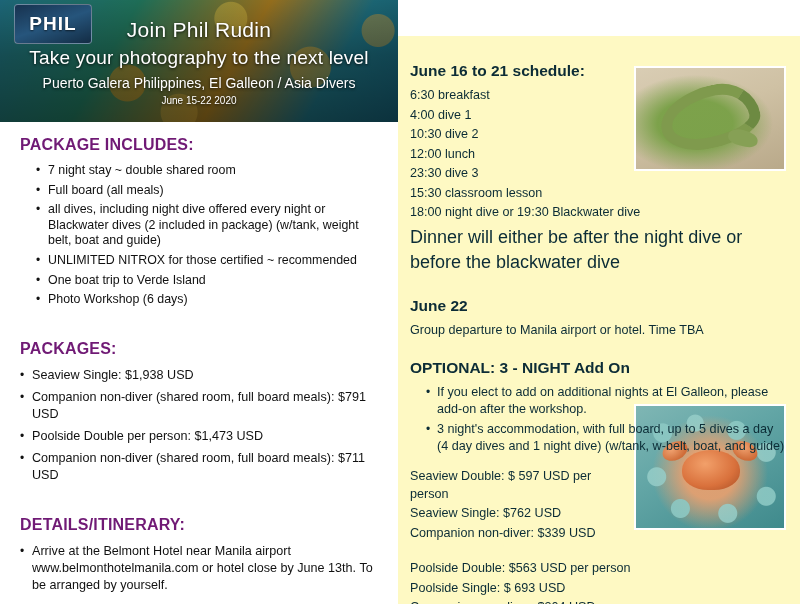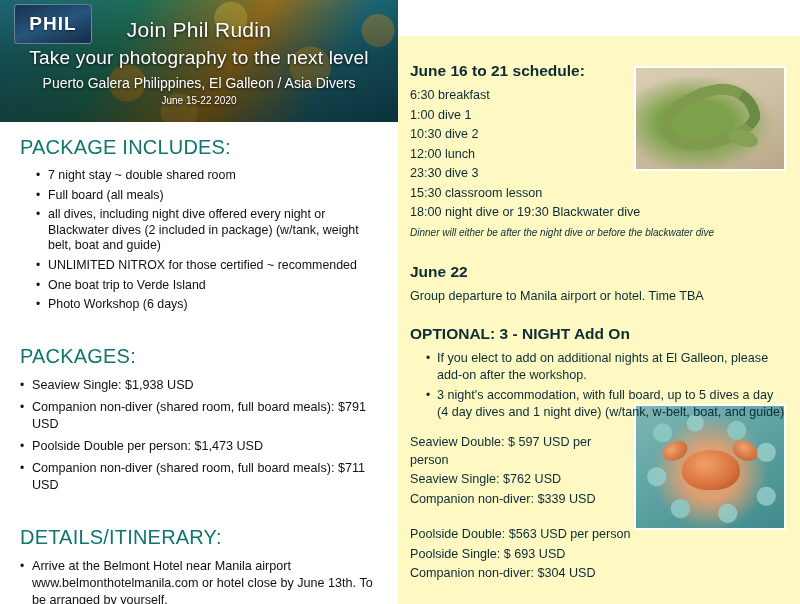--- a/index.html
+++ b/index.html
@@ -86,23 +86,23 @@
   .hero-sub3 {
     margin-top: 4px;
     font-size: 10px;
   }
 
   .left-body {
     padding: 14px 16px 0 20px;
     color: #111111;
   }
   h2.sec {
-    font-size: 20px;
-    font-weight: normal;
-    color: #0f766e;
+    font-size: 16px;
+    font-weight: bold;
+    color: #701a75;
     margin: 0 0 9px 0;
     letter-spacing: .2px;
   }
   h2.sec.sp  { margin-top: 32px; }
   ul.bul {
     margin: 0; padding: 0 0 0 18px;
     list-style: none;
   }
   ul.bul li {
     position: relative;
@@ -150,25 +150,24 @@
     font-weight: bold;
     margin: 0 0 7px 0;
     color: #0c2c36;
   }
   .r-line {
     font-size: 12.6px;
     line-height: 17.5px;
     margin: 0 0 2px 0;
   }
   .r-para {
-    font-size: 10px;
-    line-height: 16px;
+    font-size: 18px;
+    line-height: 25px;
     margin: 0 0 2px 0;
     max-width: 370px;
-    font-style: italic;
   }
   ul.r-bul {
     margin: 0; padding: 0 0 0 16px;
     list-style: none;
   }
   ul.r-bul li {
     position: relative;
     font-size: 12.6px;
     line-height: 16.5px;
     margin-bottom: 4px;
@@ -303,21 +302,21 @@
 
     <div class="photo photo-crab">
       <div class="anemone"></div>
       <div class="crab-claw l"></div>
       <div class="crab-claw r"></div>
       <div class="crab-body"></div>
     </div>
 
     <h2 class="r-h">June 16 to 21 schedule:</h2>
     <div class="r-line">6:30 breakfast</div>
-    <div class="r-line">1:00 dive 1</div>
+    <div class="r-line">4:00 dive 1</div>
     <div class="r-line">10:30 dive 2</div>
     <div class="r-line">12:00 lunch</div>
     <div class="r-line">23:30 dive 3</div>
     <div class="r-line">15:30 classroom lesson</div>
     <div class="r-line">18:00 night dive or 19:30 Blackwater dive</div>
     <div class="r-para" style="margin-top:3px;">Dinner will either be after the night dive or before the blackwater dive</div>
 
     <h2 class="r-h" style="margin-top:22px;">June 22</h2>
     <div class="r-line">Group departure to Manila airport or hotel. Time TBA</div>
 

